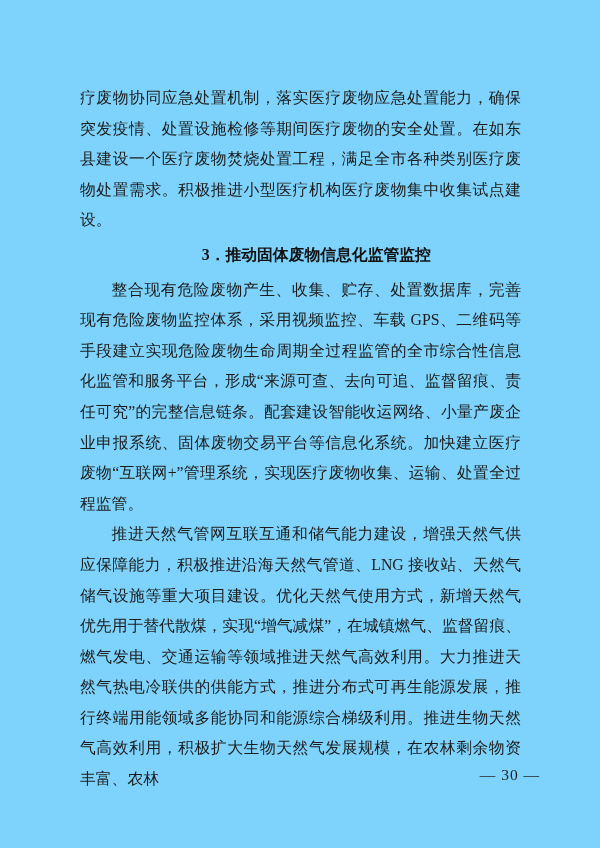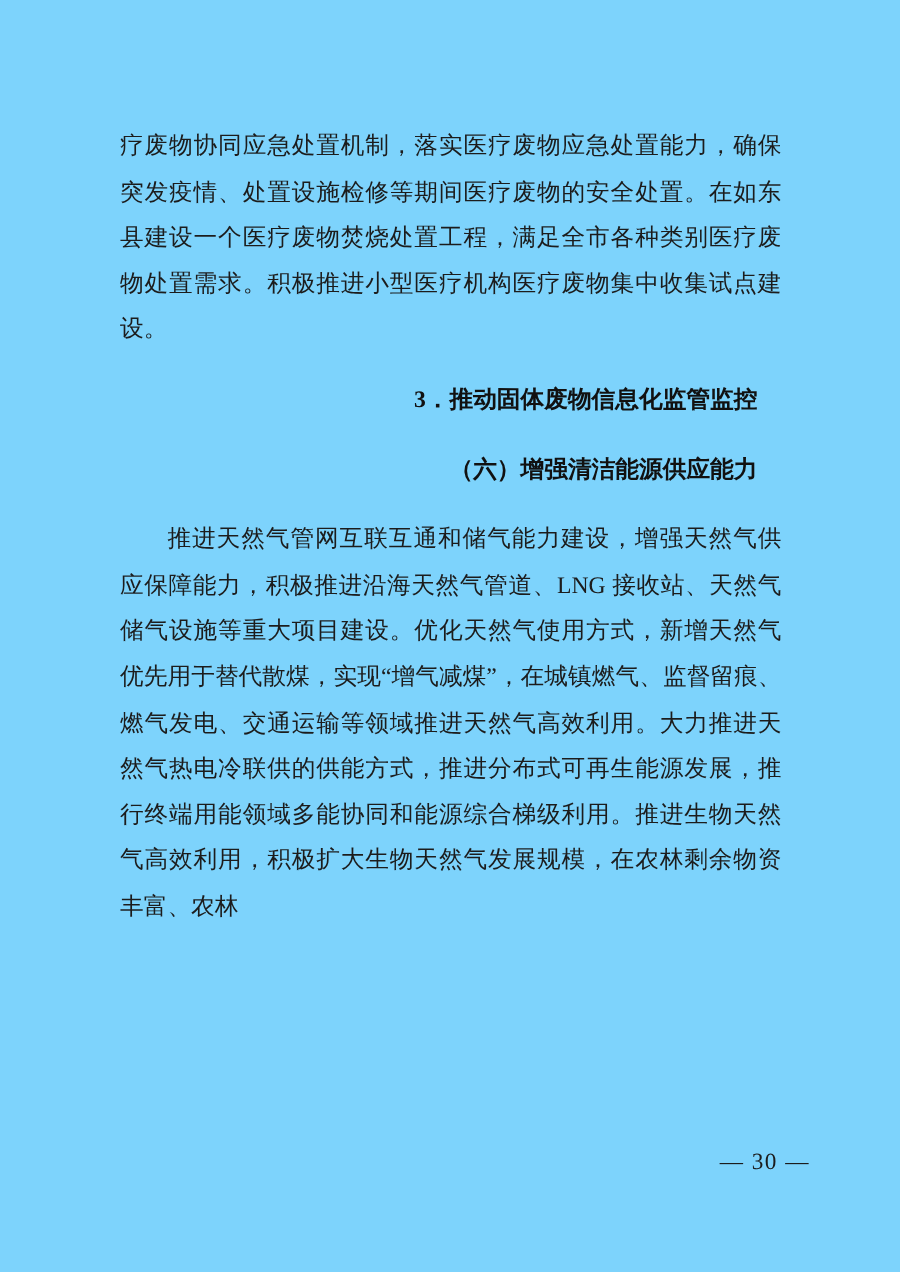--- a/index.html
+++ b/index.html
@@ -32,42 +32,42 @@
     text-justify: inter-ideograph;
   }
   .para {
     margin: 0;
     text-indent: 2em;
   }
   .para.no-indent {
     text-indent: 0;
   }
   .heading {
-    margin: 16px;
+    margin: 4px;
     text-indent: 2em;
     font-weight: bold;
-    text-align: right;
+    text-align: center;
     color: #111111;
   }
   .footer {
     position: absolute;
     top: 766px;
     right: 92px;
     font-size: 15.5px;
     color: #1c1c1c;
     letter-spacing: 1px;
     white-space: nowrap;
   }
 </style>
 </head>
 <body>
 
 <div class="page">
   <div class="content">
     <p class="para no-indent">疗废物协同应急处置机制，落实医疗废物应急处置能力，确保突发疫情、处置设施检修等期间医疗废物的安全处置。在如东县建设一个医疗废物焚烧处置工程，满足全市各种类别医疗废物处置需求。积极推进小型医疗机构医疗废物集中收集试点建设。</p>
     <p class="heading">3．推动固体废物信息化监管监控</p>
-    <p class="heading">（六）增强清洁能源供应能力</p>
+    <p class="para">整合现有危险废物产生、收集、贮存、处置数据库，完善现有危险废物监控体系，采用视频监控、车载 GPS、二维码等手段建立实现危险废物生命周期全过程监管的全市综合性信息化监管和服务平台，形成“来源可查、去向可追、监督留痕、责任可究”的完整信息链条。配套建设智能收运网络、小量产废企业申报系统、固体废物交易平台等信息化系统。加快建立医疗废物“互联网+”管理系统，实现医疗废物收集、运输、处置全过程监管。</p>
     <p class="para">推进天然气管网互联互通和储气能力建设，增强天然气供应保障能力，积极推进沿海天然气管道、LNG 接收站、天然气储气设施等重大项目建设。优化天然气使用方式，新增天然气优先用于替代散煤，实现“增气减煤”，在城镇燃气、监督留痕、燃气发电、交通运输等领域推进天然气高效利用。大力推进天然气热电冷联供的供能方式，推进分布式可再生能源发展，推行终端用能领域多能协同和能源综合梯级利用。推进生物天然气高效利用，积极扩大生物天然气发展规模，在农林剩余物资丰富、农林</p>
   </div>
   <div class="footer">
     <span>— 30 —</span>
   </div>
 </div>
 
 </body></html>

